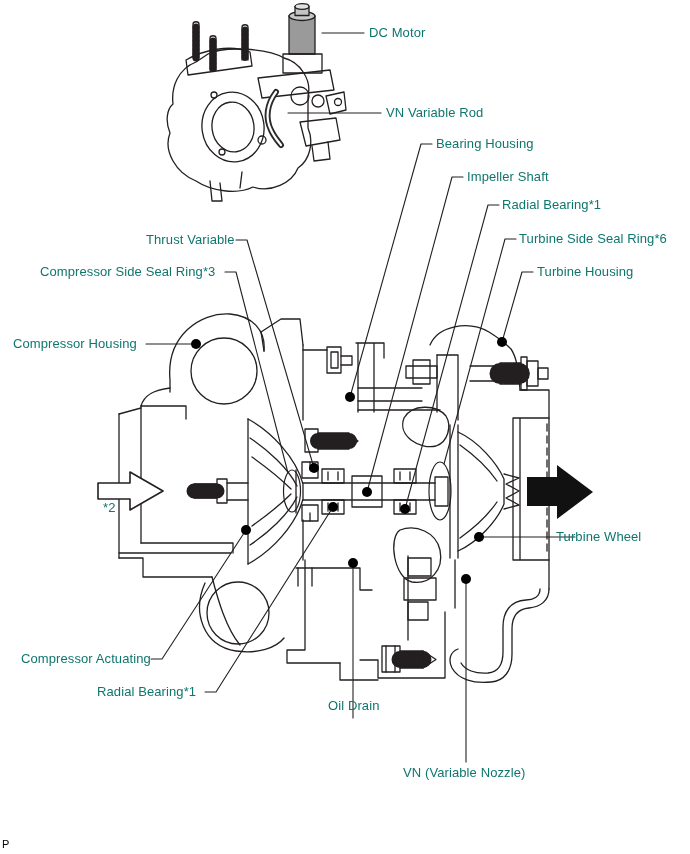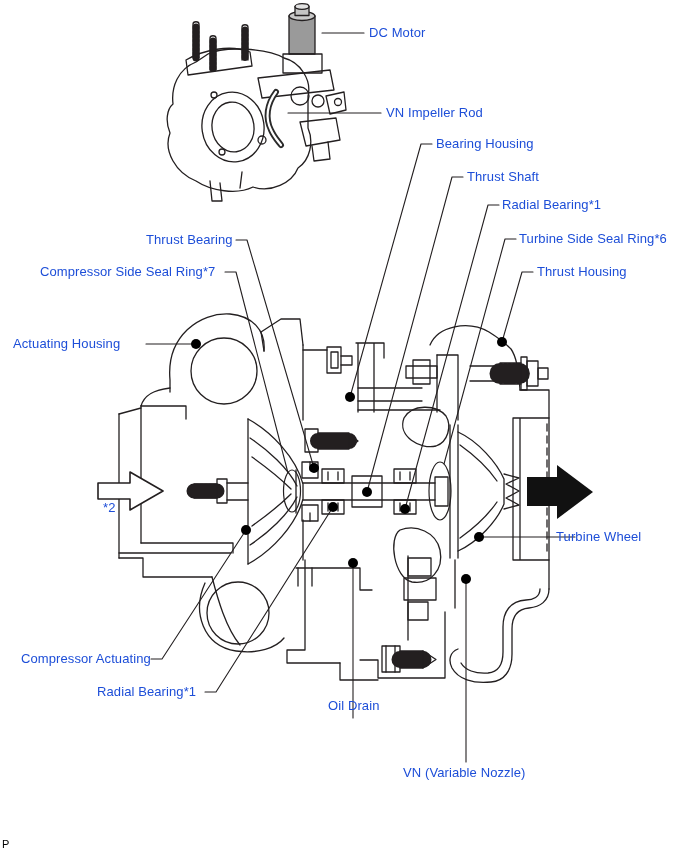--- a/index.html
+++ b/index.html
@@ -8,21 +8,21 @@
     width:690px;height:854px;
     background:#ffffff;
     font-family:"Liberation Sans", sans-serif;
     overflow:hidden;
   }
   #lineart{position:absolute;left:0;top:0;}
   .lbl{
     position:absolute;
     font-size:13px;
     line-height:14px;
-    color:#1d4ed8;
+    color:#0f766e;
     white-space:nowrap;
     letter-spacing:0.1px;
   }
   .footer-mark{
     position:absolute;
     left:2px;top:838px;
     font-size:11px;color:#000;
   }
 </style>
 </head>
@@ -214,29 +214,29 @@
       <circle cx="466" cy="579" r="5"></circle>
     </g>
 
     <g stroke-width="1.2">
       <ellipse cx="292" cy="491" rx="8.5" ry="21"></ellipse>
       <ellipse cx="440" cy="491" rx="11" ry="29"></ellipse>
     </g>
   </svg>
 
   <div class="lbl" style="left:369px;top:26px">DC Motor</div>
-  <div class="lbl" style="left:386px;top:106px">VN Impeller Rod</div>
+  <div class="lbl" style="left:386px;top:106px">VN Variable Rod</div>
   <div class="lbl" style="left:436px;top:137px">Bearing Housing</div>
-  <div class="lbl" style="left:467px;top:170px">Thrust Shaft</div>
+  <div class="lbl" style="left:467px;top:170px">Impeller Shaft</div>
   <div class="lbl" style="left:502px;top:198px">Radial Bearing*1</div>
   <div class="lbl" style="left:519px;top:232px">Turbine Side Seal Ring*6</div>
-  <div class="lbl" style="left:537px;top:265px">Thrust Housing</div>
-  <div class="lbl" style="left:146px;top:233px">Thrust Bearing</div>
-  <div class="lbl" style="left:40px;top:265px">Compressor Side Seal Ring*7</div>
-  <div class="lbl" style="left:13px;top:337px">Actuating Housing</div>
+  <div class="lbl" style="left:537px;top:265px">Turbine Housing</div>
+  <div class="lbl" style="left:146px;top:233px">Thrust Variable</div>
+  <div class="lbl" style="left:40px;top:265px">Compressor Side Seal Ring*3</div>
+  <div class="lbl" style="left:13px;top:337px">Compressor Housing</div>
   <div class="lbl" style="left:103px;top:501px">*2</div>
   <div class="lbl" style="left:556px;top:530px">Turbine Wheel</div>
   <div class="lbl" style="left:21px;top:652px">Compressor Actuating</div>
   <div class="lbl" style="left:97px;top:685px">Radial Bearing*1</div>
   <div class="lbl" style="left:328px;top:699px">Oil Drain</div>
   <div class="lbl" style="left:403px;top:766px">VN (Variable Nozzle)</div>
 
   <div class="footer-mark">P</div>
 </div>
 

